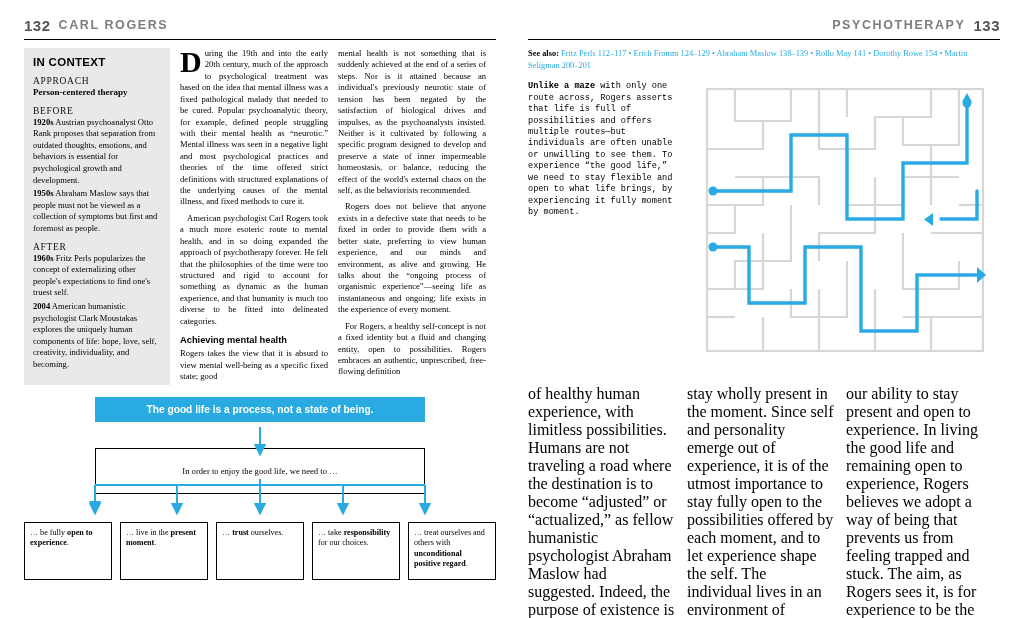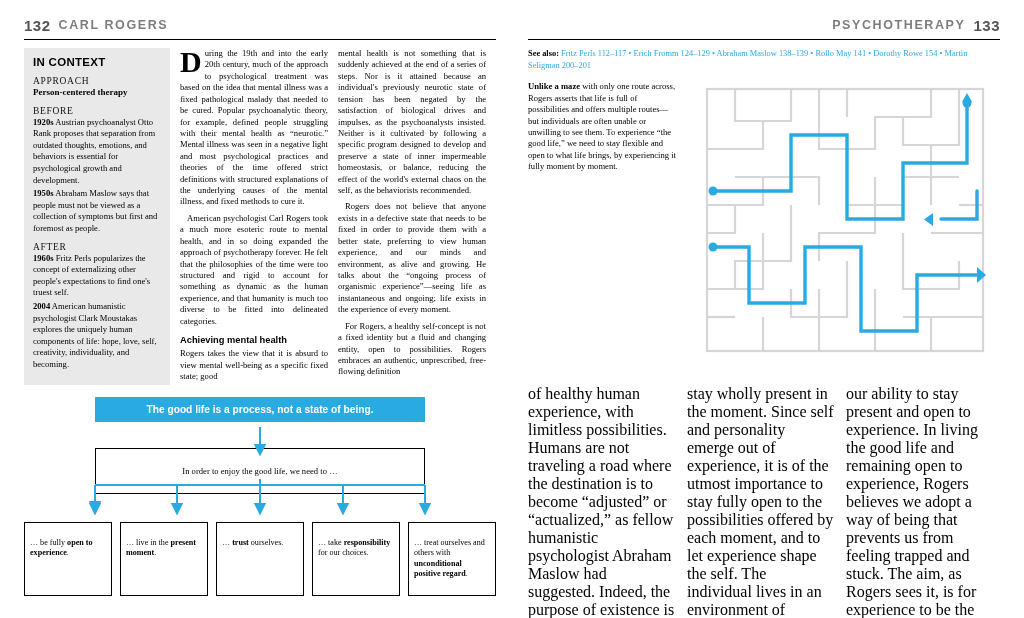--- a/index.html
+++ b/index.html
@@ -74,33 +74,33 @@
     text-align:center; padding:7px 4px;
     width:330px; margin:11px auto;
   }
   .midbox {
     border:1.4px solid #000; width:330px; margin:26px auto 8px auto;
     text-align:center; font-size:8.6px; padding:17px 4px;
   }
   .leafrow { display:flex; gap:8px; margin-top:28px; }
   .leafbox {
     border:1.4px solid #000; flex:1; min-height:58px;
-    font-size:8.1px; line-height:1.3; padding:15px 5px;
+    font-size:8.1px; line-height:1.3; padding:5px 5px;
   }
   .leafbox b { font-weight:bold; }
   .arrowsvg { position:absolute; left:0; top:0; width:100%; height:100%; pointer-events:none; }
 
   
   .seealso {
     font-size:8.4px; line-height:1.45; color:#29abe2;
     margin:0 0 9px 0;
   }
   .seealso b { color:#000; font-weight:bold; }
 
-  .mazewrap { display:flex; gap:12px; }
+  .mazewrap { display:flex; gap:12px;font-family:Liberation Mono, monospace; }
   .mazecap { width:150px; font-size:8.6px; line-height:1.33; }
   .mazecap b { font-weight:bold; }
   .mazebox { flex:1; height:278px; position:relative; }
 
   .rcols { display:flex; gap:11px; margin-top:10px; }
   .rcol { width:148px; }
   .rcol.last { width:auto; flex:1; }
 </style>
 </head>
 <body>

